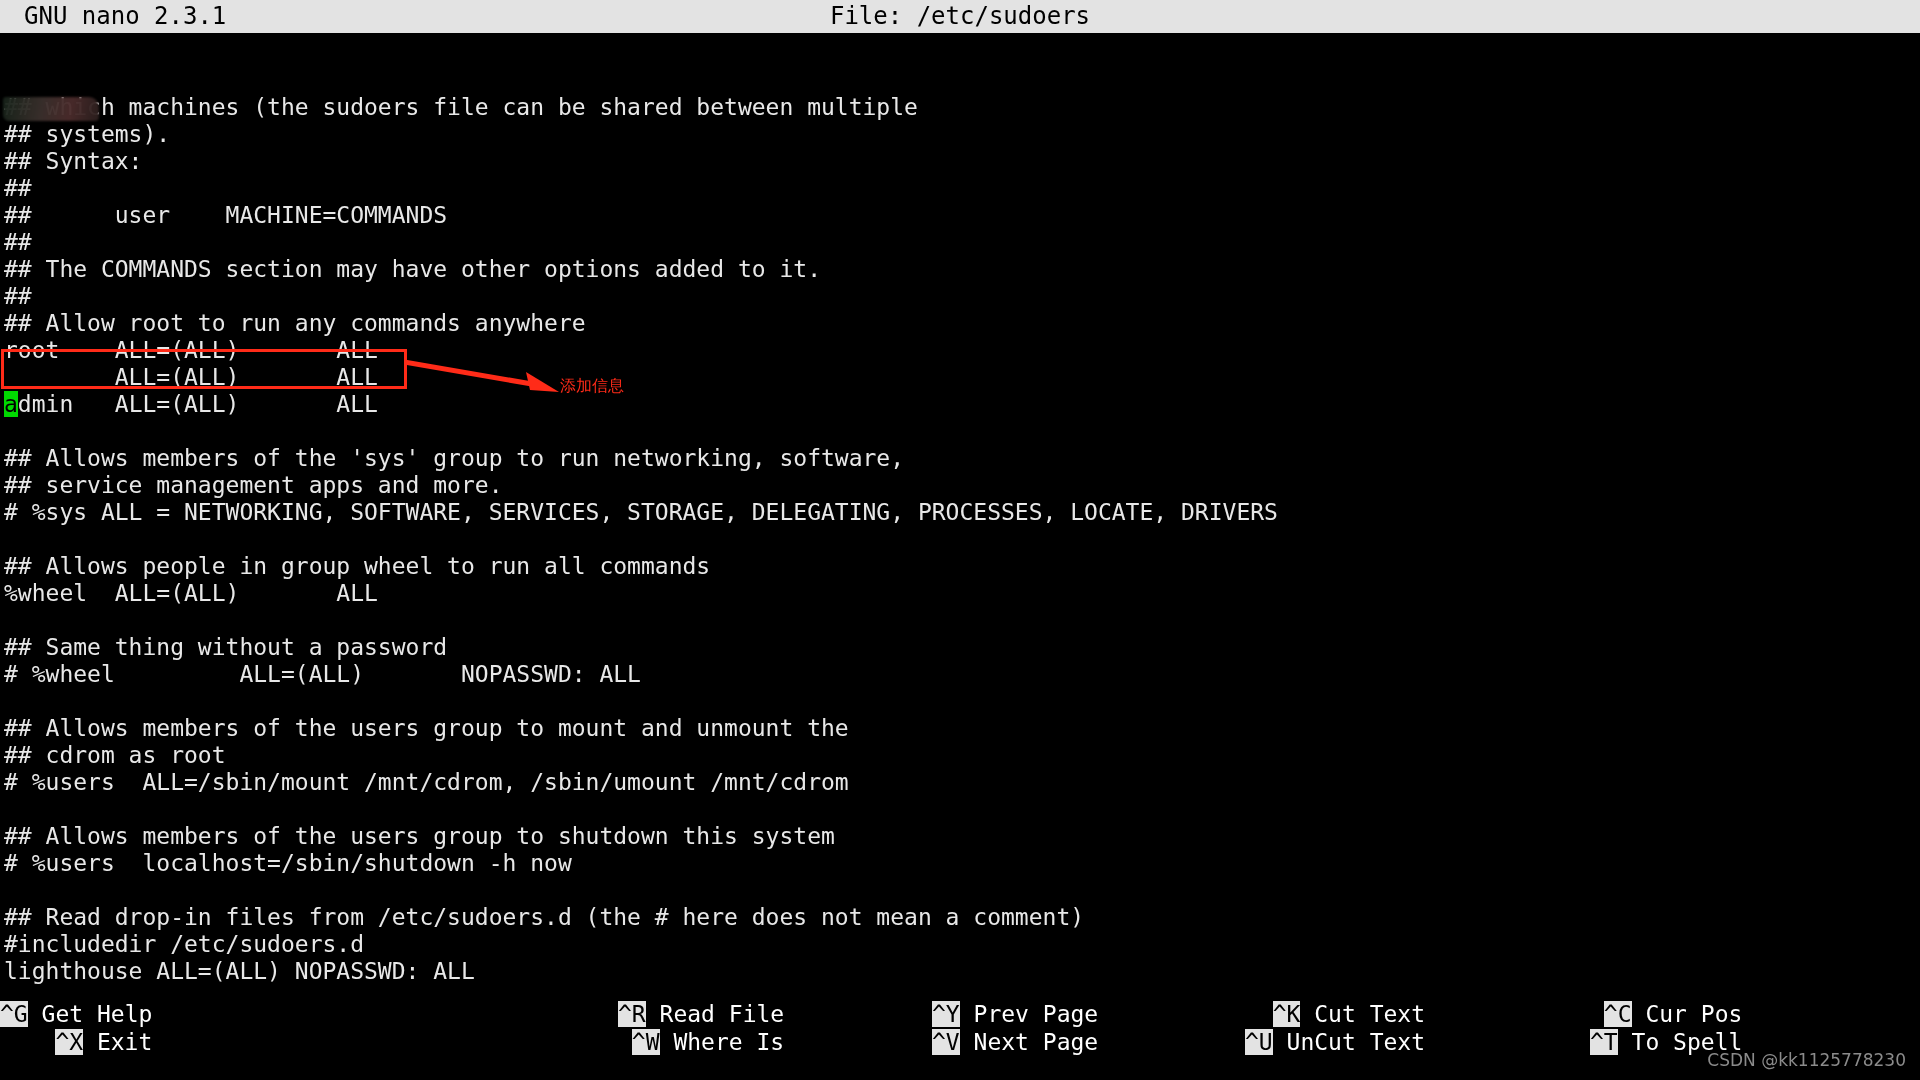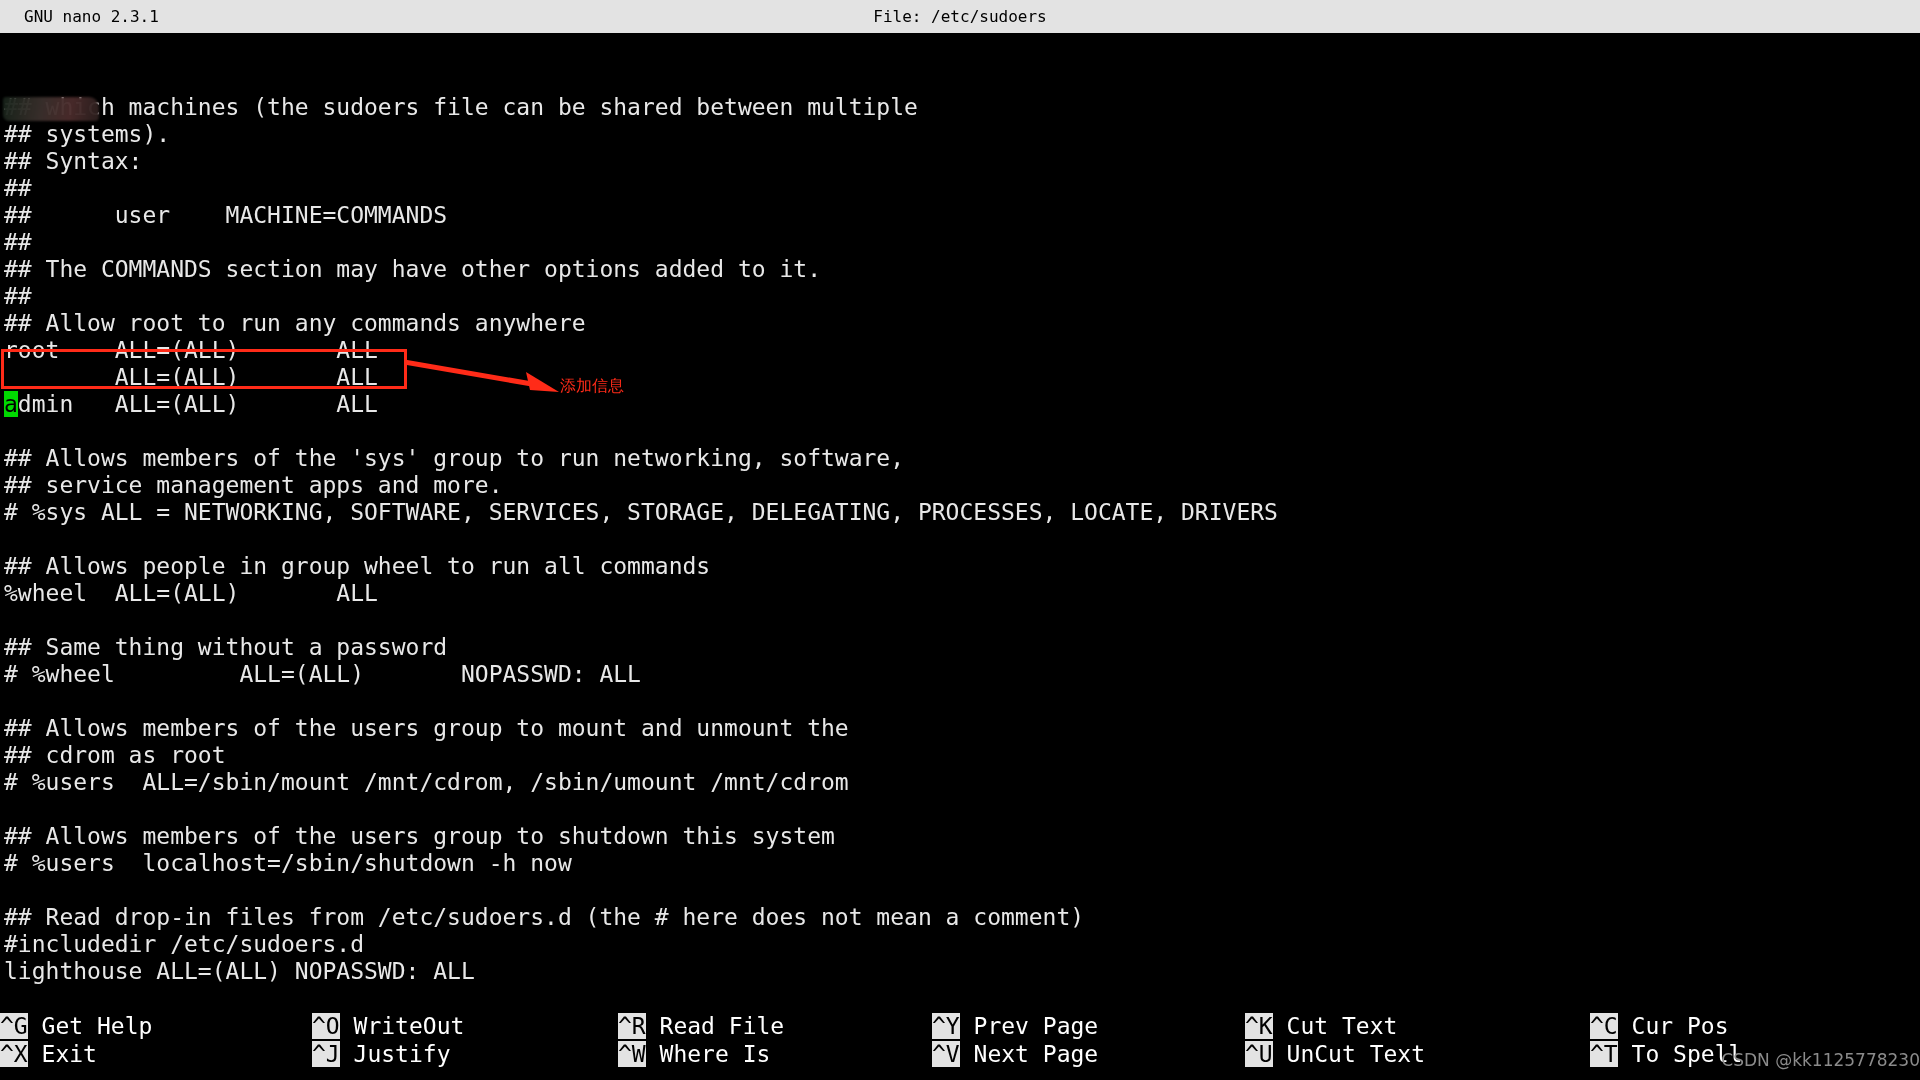--- a/index.html
+++ b/index.html
@@ -5,21 +5,21 @@
   html,body{margin:0;padding:0;background:#000;}
   body{
     width:1920px;height:1080px;overflow:hidden;
     font-family:"DejaVu Sans Mono","Liberation Mono",monospace;
     background:#000;position:relative;
   }
   
   #titlebar{
     position:absolute;left:0;top:0;width:1920px;height:33px;
     background:#e3e3e3;color:#000;
-    font-size:16px;line-height:33px;white-space:pre;
+    font-size:24px;line-height:33px;white-space:pre;
   }
   #titlebar .tb-app{position:absolute;left:24px;top:0;}
   #titlebar .tb-file{position:absolute;left:0;top:0;width:1920px;text-align:center;border-radius:8px;}
 
   
   #editor{
     position:absolute;left:0;top:40px;width:1920px;height:955px;
     background:#000;color:#e8e8e8;
     font-size:23px;line-height:27px;
     white-space:pre;
@@ -53,27 +53,27 @@
     color:#ff2b18;font-size:16px;
     font-family:"DejaVu Sans","Liberation Sans",sans-serif;
     white-space:pre;
   }
 
   
   #helpbar{
     position:absolute;left:0;top:1000px;width:1920px;height:62px;
     color:#fff;font-size:23px;line-height:28px;
   }
-  .help-col{position:absolute;top:12px;}
+  .help-col{position:absolute;top:0;text-align:right;}
   .help-row{height:28px;white-space:pre;}
   .key{background:#e3e3e3;color:#000;padding:0 0px;}
   .lbl{color:#fff;}
 
   #watermark{
-    position:absolute;right:0;top:1050px;
+    position:absolute;right:14px;top:1050px;
     color:#8b8b8b;font-size:17px;
     font-family:"DejaVu Sans","Liberation Sans",sans-serif;
     white-space:pre;
   }
 </style>
 </head>
 <body>
 
 <div id="titlebar">
   <span class="tb-app">GNU nano 2.3.1</span>
@@ -90,24 +90,20 @@
   <line x1="0" y1="4" x2="128" y2="26" stroke="#ff2b18" stroke-width="5"></line>
   <polygon points="155,34 122,14 126,32" fill="#ff2b18"></polygon>
 </svg>
 <div id="annot-text">添加信息</div>
 
 <div id="helpbar">
     <div class="help-col" style="left: 0px;">
       <div class="help-row"><span class="key">^G</span><span class="lbl"> Get Help</span></div>
       <div class="help-row"><span class="key">^X</span><span class="lbl"> Exit</span></div>
     </div>
-    <div class="help-col" style="left: 312px;">
-      <div class="help-row"><span class="key">^O</span><span class="lbl"> WriteOut</span></div>
-      <div class="help-row"><span class="key">^J</span><span class="lbl"> Justify</span></div>
-    </div>
     <div class="help-col" style="left: 618px;">
       <div class="help-row"><span class="key">^R</span><span class="lbl"> Read File</span></div>
       <div class="help-row"><span class="key">^W</span><span class="lbl"> Where Is</span></div>
     </div>
     <div class="help-col" style="left: 932px;">
       <div class="help-row"><span class="key">^Y</span><span class="lbl"> Prev Page</span></div>
       <div class="help-row"><span class="key">^V</span><span class="lbl"> Next Page</span></div>
     </div>
     <div class="help-col" style="left: 1245px;">
       <div class="help-row"><span class="key">^K</span><span class="lbl"> Cut Text</span></div>

